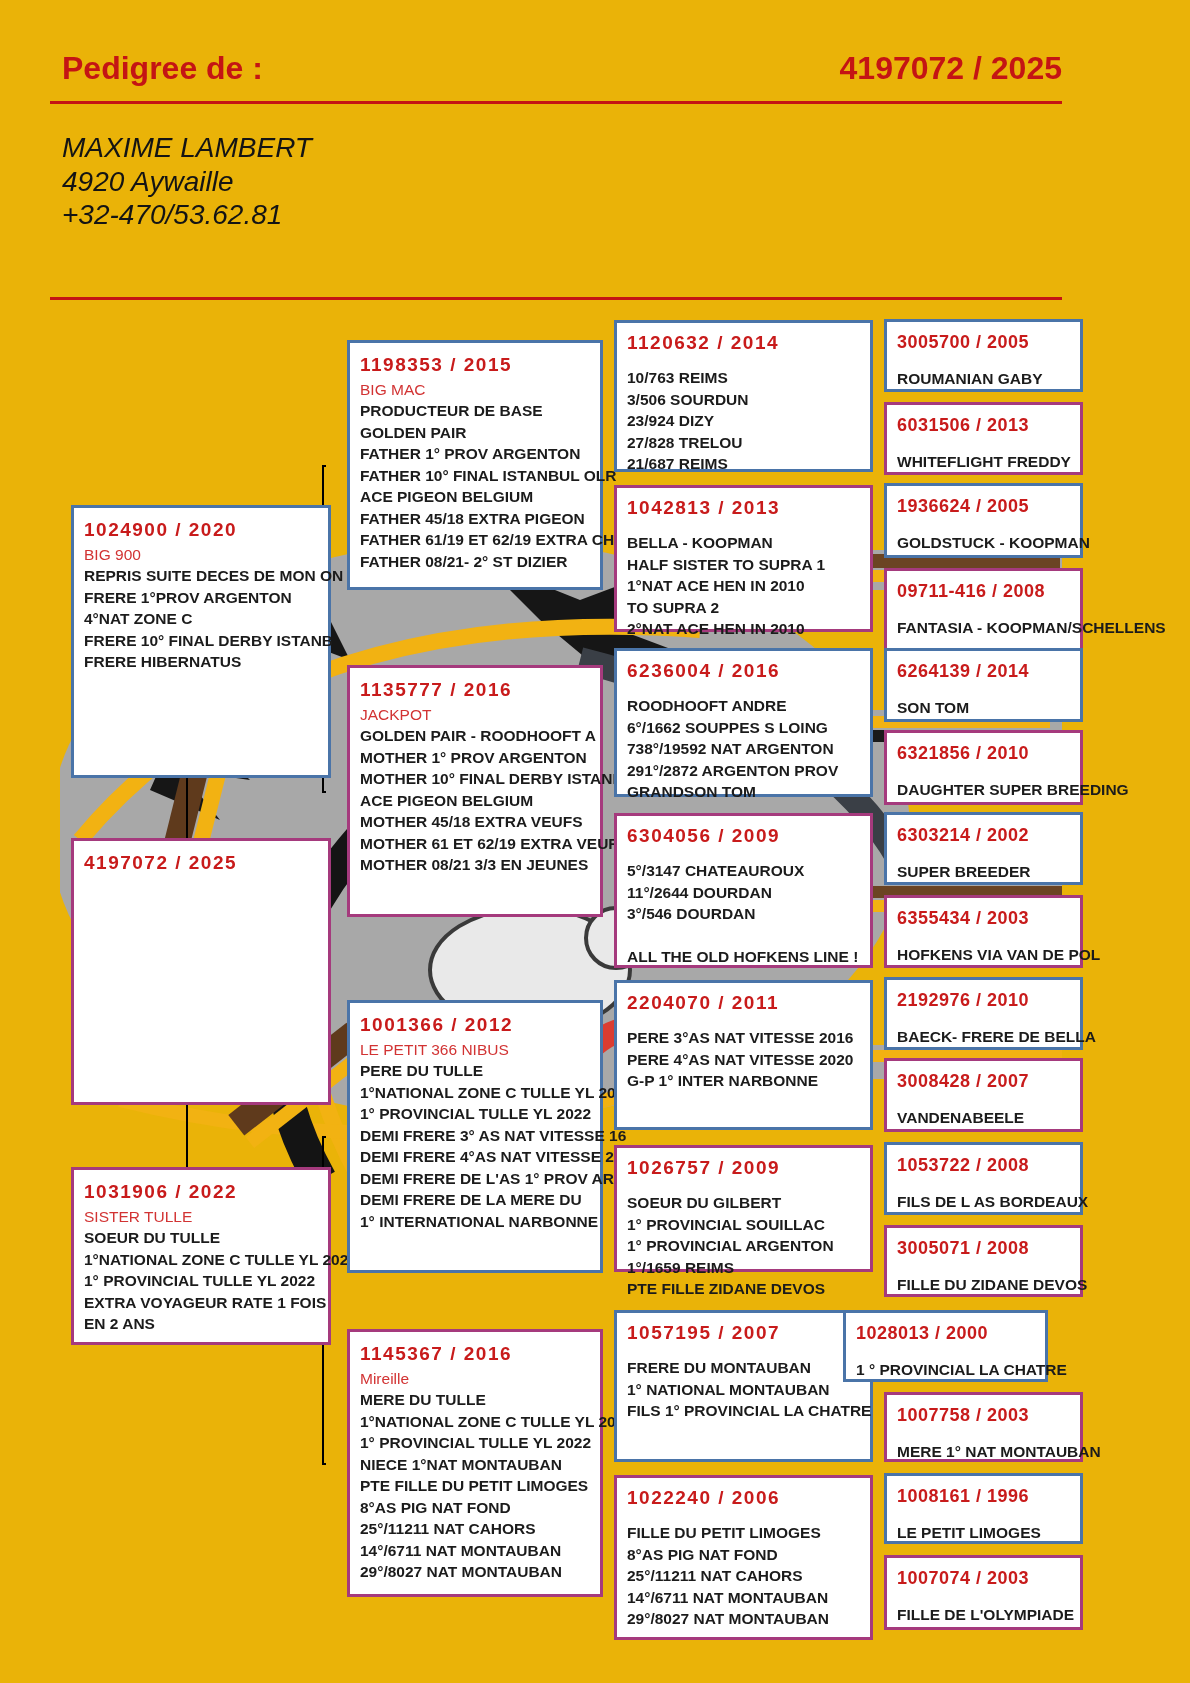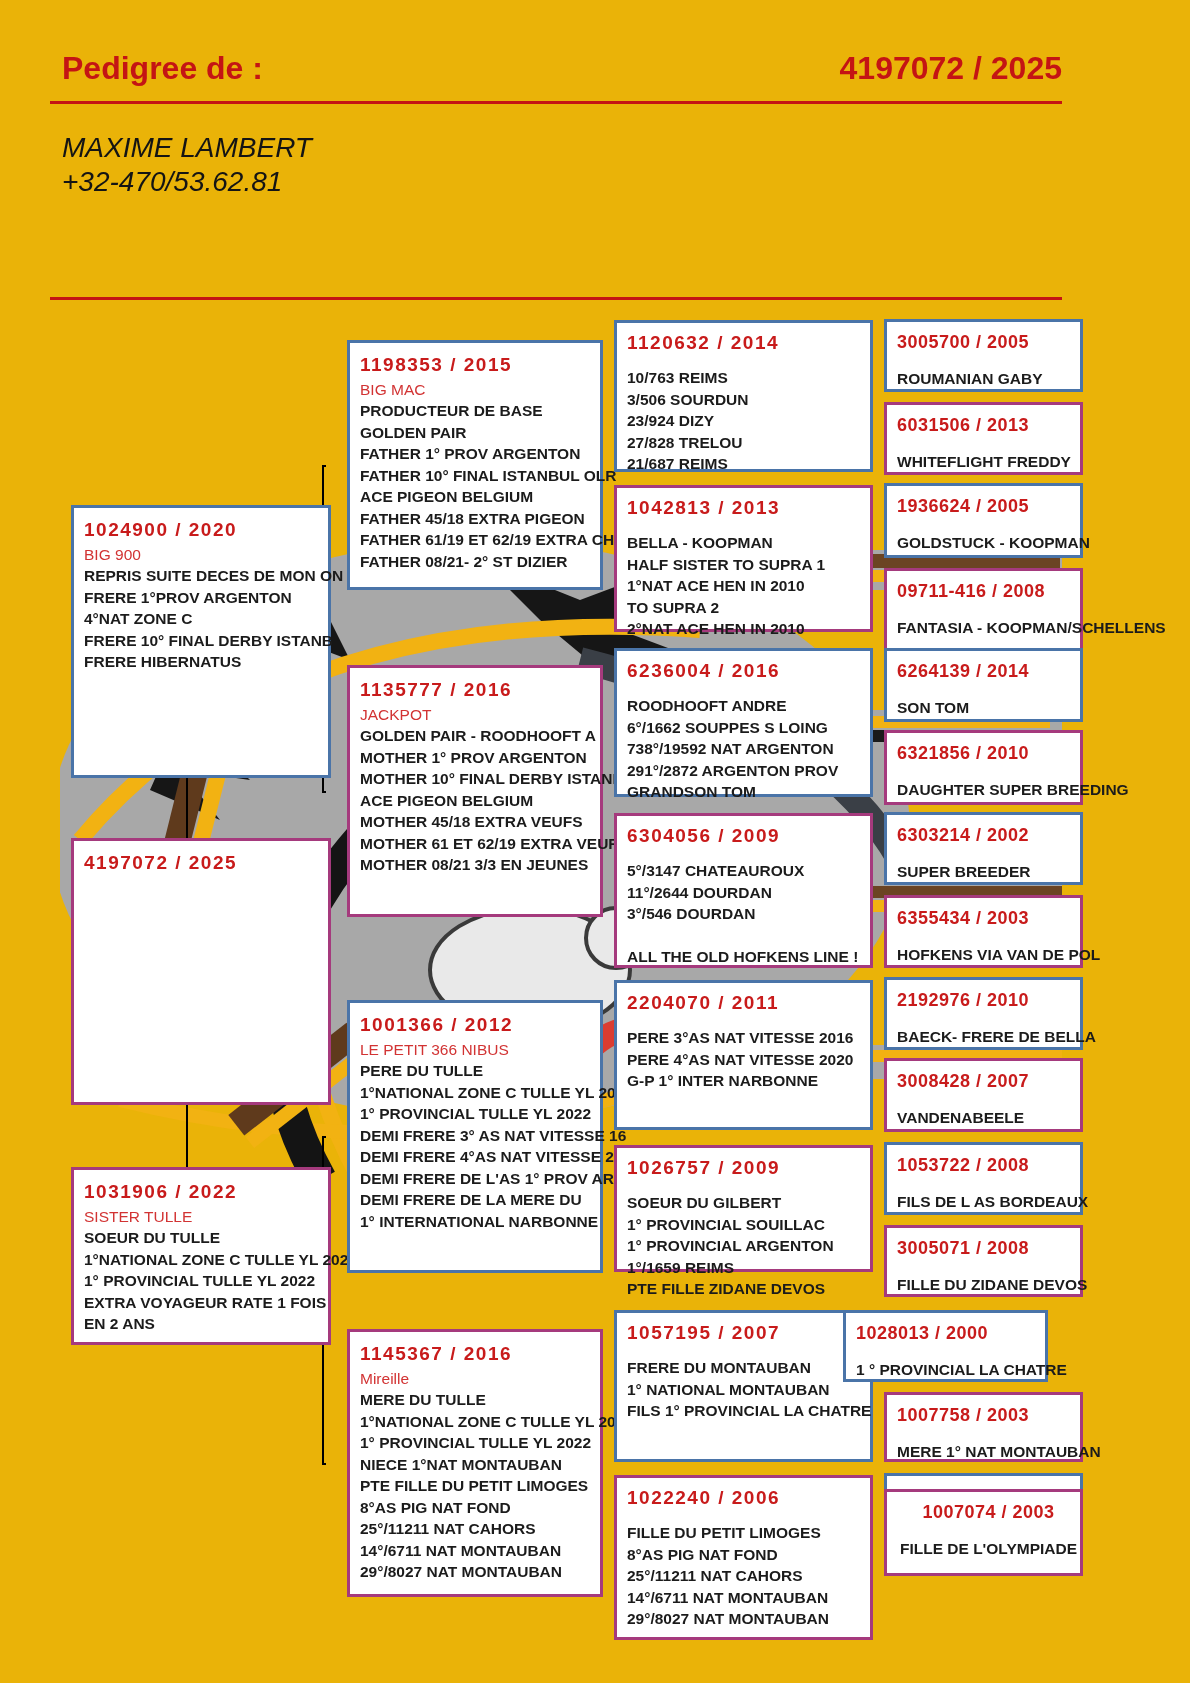--- a/index.html
+++ b/index.html
@@ -30,20 +30,21 @@
 <body>
 
 <div class="page">
 
   <div class="hdr-title">Pedigree de :</div>
   <div class="hdr-ring">4197072 / 2025</div>
   <div class="rule rule1"></div>
 
   <div class="owner">
     <div>MAXIME LAMBERT</div>
+    <div>4920 Aywaille</div>
     <div>+32-470/53.62.81</div>
   </div>
   <div class="rule rule2"></div>
 
   <svg class="art" viewBox="0 0 1002 640">
     <ellipse cx="420" cy="290" rx="430" ry="290" fill="#a8a8a8"></ellipse>
     <rect x="680" y="10" width="322" height="40" fill="#a8a8a8"></rect>
     <rect x="700" y="14" width="300" height="14" fill="#6b4423"></rect>
     <rect x="700" y="30" width="280" height="12" fill="#f2b212"></rect>
     <rect x="680" y="170" width="322" height="36" fill="#a8a8a8"></rect>
@@ -259,21 +260,21 @@
         <div class="line">1 ° PROVINCIAL LA CHATRE</div>
       </div>
       <div class="box purple mini z5" style="left: 863px; top: 1392px; width: 199px; height: 70px;">
         <div class="ring">1007758 / 2003</div>
         <div class="line">MERE 1° NAT MONTAUBAN</div>
       </div>
       <div class="box blue mini z5" style="left: 863px; top: 1473px; width: 199px; height: 71px;">
         <div class="ring">1008161 / 1996</div>
         <div class="line">LE PETIT LIMOGES</div>
       </div>
-      <div class="box purple mini z5" style="left: 863px; top: 1489px; width: 199px; height: 87px; text-align: center;">
+      <div class="box purple mini z5" style="left: 863px; top: 1555px; width: 199px; height: 75px;">
         <div class="ring">1007074 / 2003</div>
         <div class="line">FILLE DE L'OLYMPIADE</div>
       </div>
     </div>
 <div class="seg" style="left: 186px; top: 778px; width: 2px; height: 62px;"></div>
     <div class="seg" style="left: 186px; top: 1105px; width: 2px; height: 64px;"></div>
     <div class="seg" style="left: 310px; top: 641px; width: 14px; height: 2px;"></div>
     <div class="seg" style="left: 322px; top: 465px; width: 2px; height: 328px;"></div>
     <div class="seg" style="left: 322px; top: 465px; width: 4px; height: 2px;"></div>
     <div class="seg" style="left: 322px; top: 791px; width: 4px; height: 2px;"></div>

